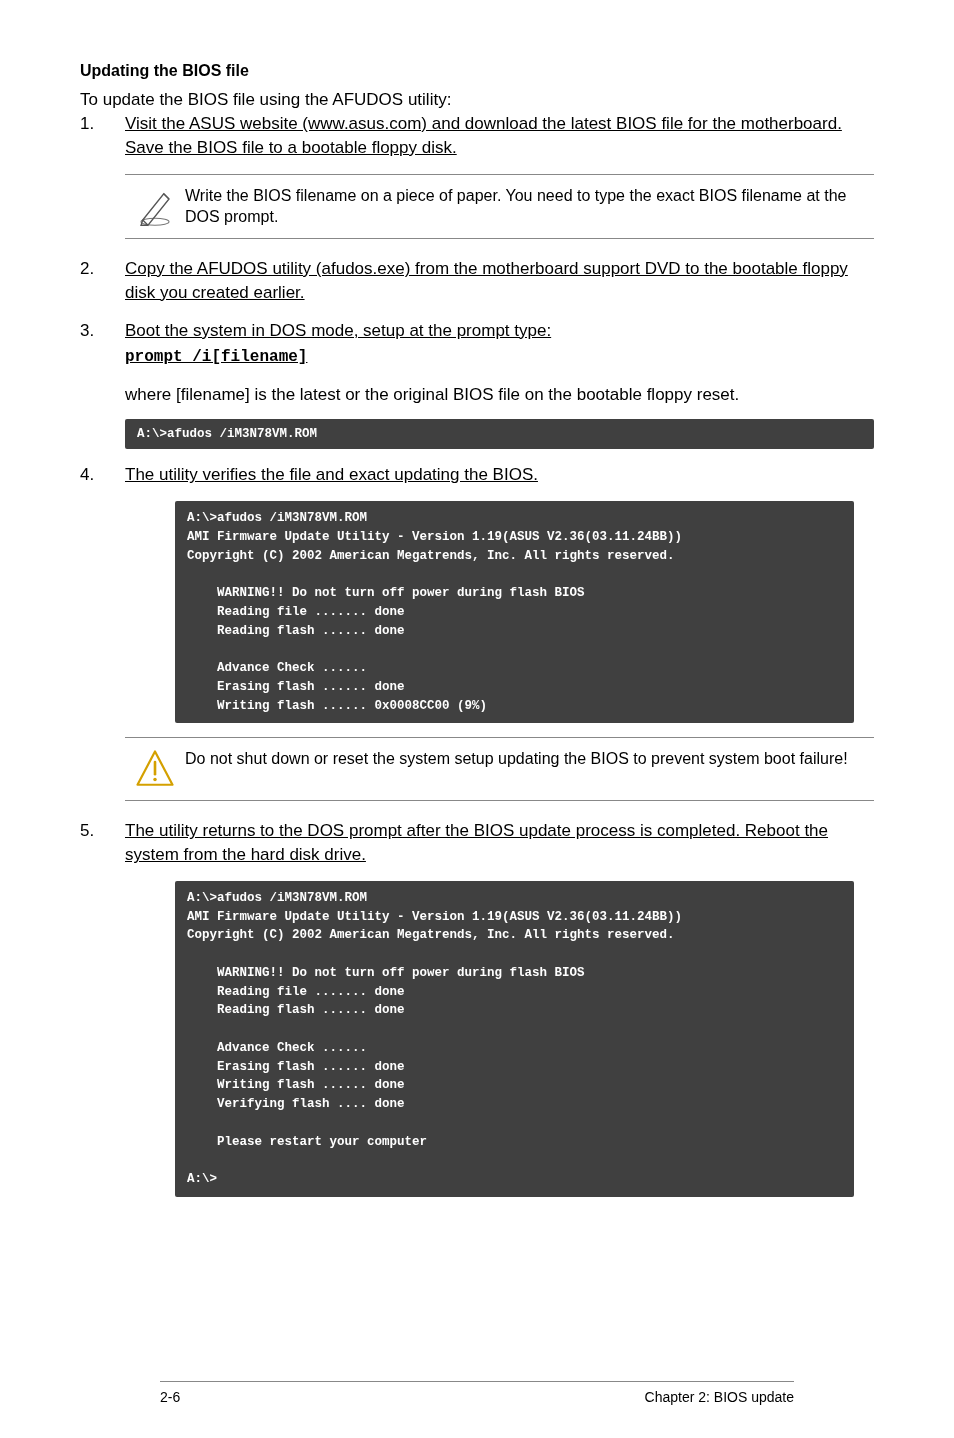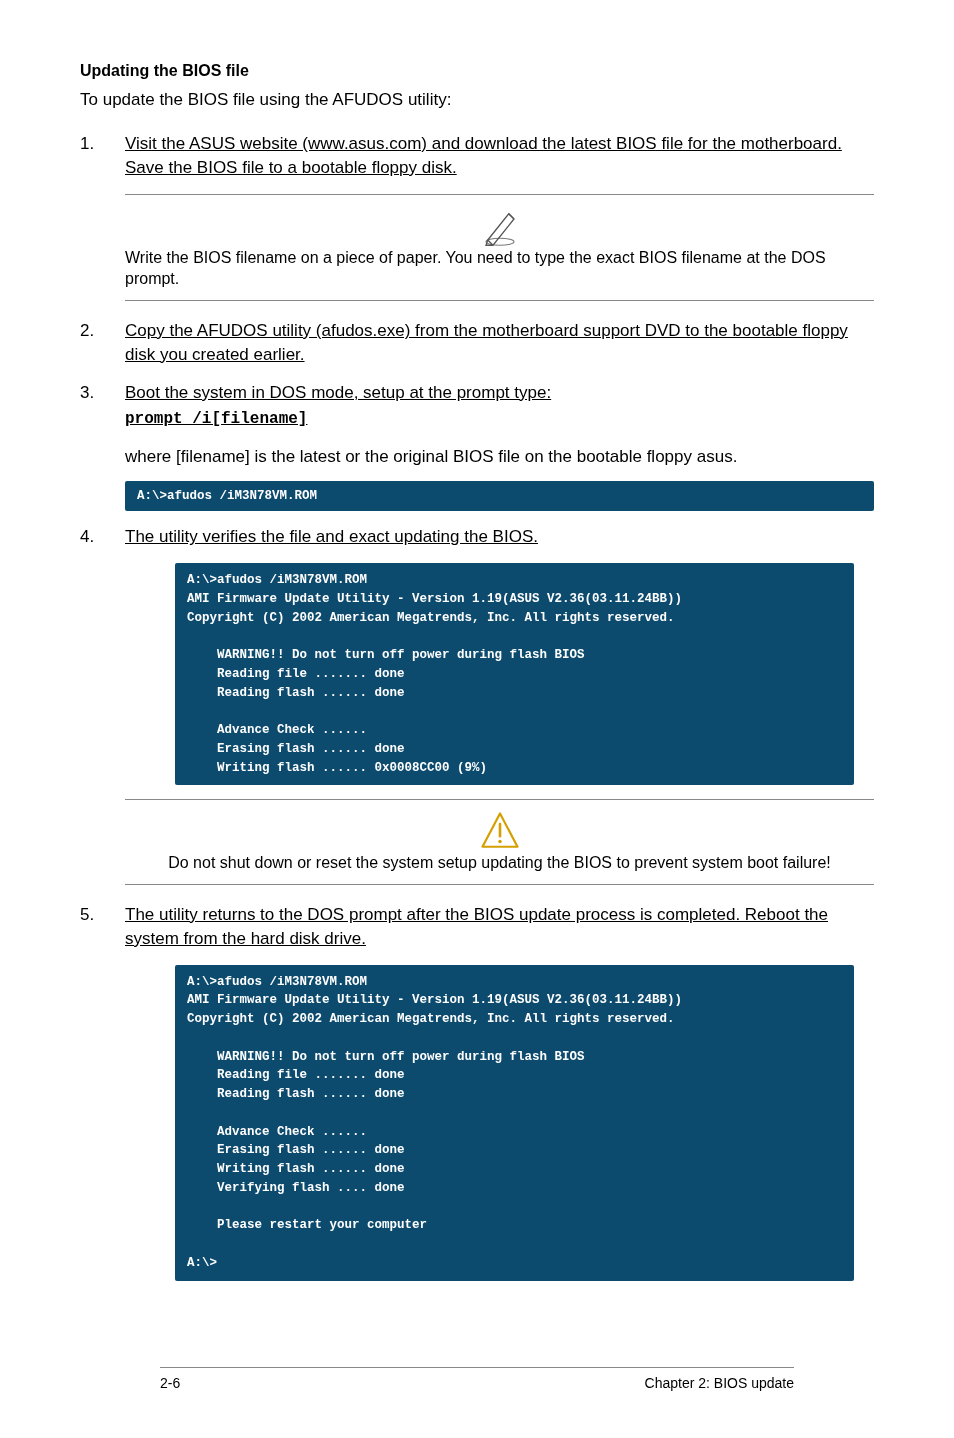--- a/index.html
+++ b/index.html
@@ -13,21 +13,20 @@
     padding: 60px 80px 30px 80px;
     font-size: 17px;
     line-height: 1.4;
   }
   .heading {
     font-size: 16px;
     font-weight: bold;
     margin-bottom: 6px;
   }
   .intro {
-    margin-bottom: 20px;
   }
   .step {
     display: flex;
     margin-bottom: 14px;
   }
   .step-num {
     width: 45px;
     flex-shrink: 0;
   }
   .step-body {
@@ -35,22 +34,21 @@
     text-decoration: underline;
   }
   .note-box {
     margin-left: 45px;
     border-top: 1px solid #888;
     border-bottom: 1px solid #888;
     padding: 10px 0;
     margin-top: 8px;
     margin-bottom: 18px;
     display: flex;
-    align-items: center;
-    flex-direction: column;
+    align-items: flex-start;
   }
   .note-icon {
     width: 60px;
     flex-shrink: 0;
     display: flex;
     justify-content: center;
     align-items: center;
   }
   .note-text {
     flex: 1;
@@ -64,42 +62,42 @@
     font-weight: bold;
     font-size: 16px;
     display: block;
     margin-top: 4px;
   }
   .para-indent {
     margin-left: 45px;
     margin-bottom: 12px;
   }
   .term-box {
-    background: #0c4a6e;
+    background: #404040;
     color: #fff;
     font-family: "Courier New", monospace;
     font-weight: bold;
     font-size: 12.5px;
     padding: 8px 12px;
     white-space: pre;
     border-radius: 2px;
     line-height: 1.5;
     margin-bottom: 14px;
   }
   .term-short {
     margin-left: 45px;
     padding: 6px 12px;
   }
   .term-wide {
     margin-left: 95px;
     margin-right: 20px;
   }
   .footer {
     position: absolute;
-    bottom: 44px;
+    bottom: 30px;
     left: 80px;
     right: 80px;
     border-top: 1px solid #888;
     padding-top: 6px;
     font-size: 14px;
     display: flex;
     justify-content: space-between;
   }
   .page-wrap { position: relative; min-height: 1378px; }
 </style>
@@ -133,21 +131,21 @@
 </div>
 
 <div class="step">
   <div class="step-num">3.</div>
   <div class="step-body">
     <span>Boot the system in DOS mode, setup at the prompt type:</span>
     <span class="mono">prompt /i[filename]</span>
   </div>
 </div>
 
-<div class="para-indent">where [filename] is the latest or the original BIOS file on the bootable floppy asus.</div>
+<div class="para-indent">where [filename] is the latest or the original BIOS file on the bootable floppy reset.</div>
 
 <div class="term-box term-short">A:\&gt;afudos /iM3N78VM.ROM</div>
 
 <div class="step">
   <div class="step-num">4.</div>
   <div class="step-body">The utility verifies the file and exact updating the BIOS.</div>
 </div>
 
 <div class="term-box term-wide">A:\&gt;afudos /iM3N78VM.ROM
 AMI Firmware Update Utility - Version 1.19(ASUS V2.36(03.11.24BB))

